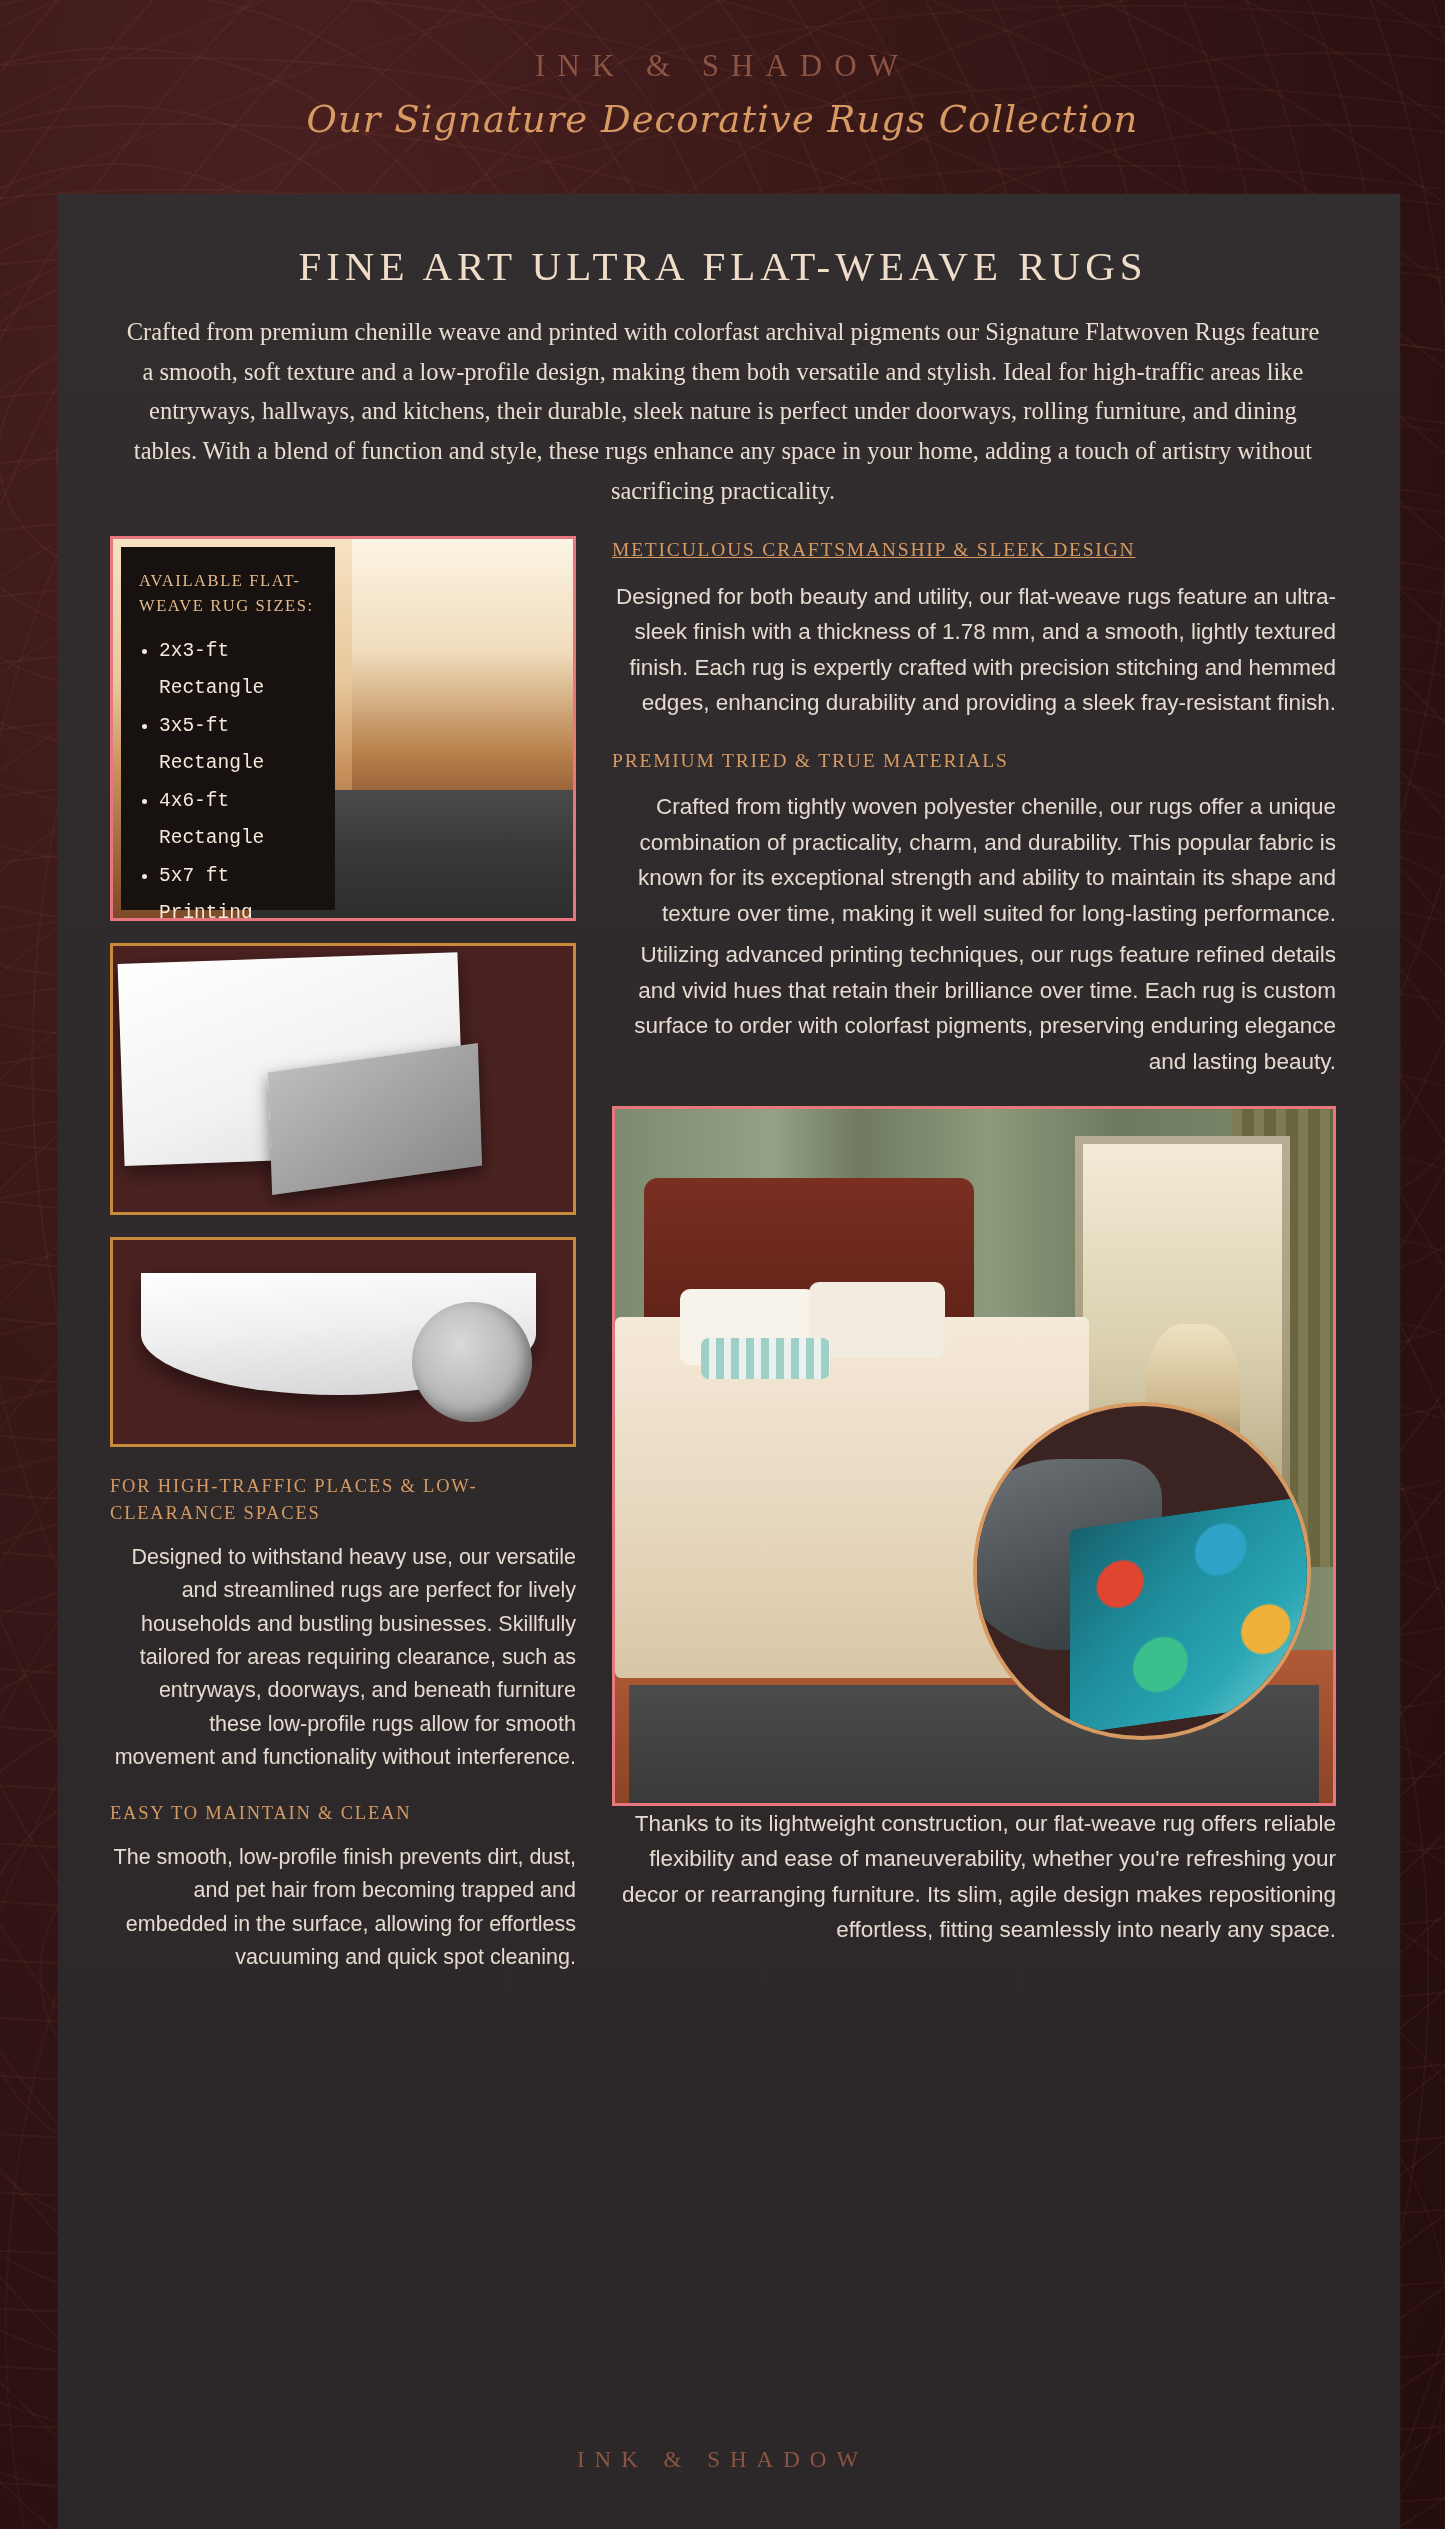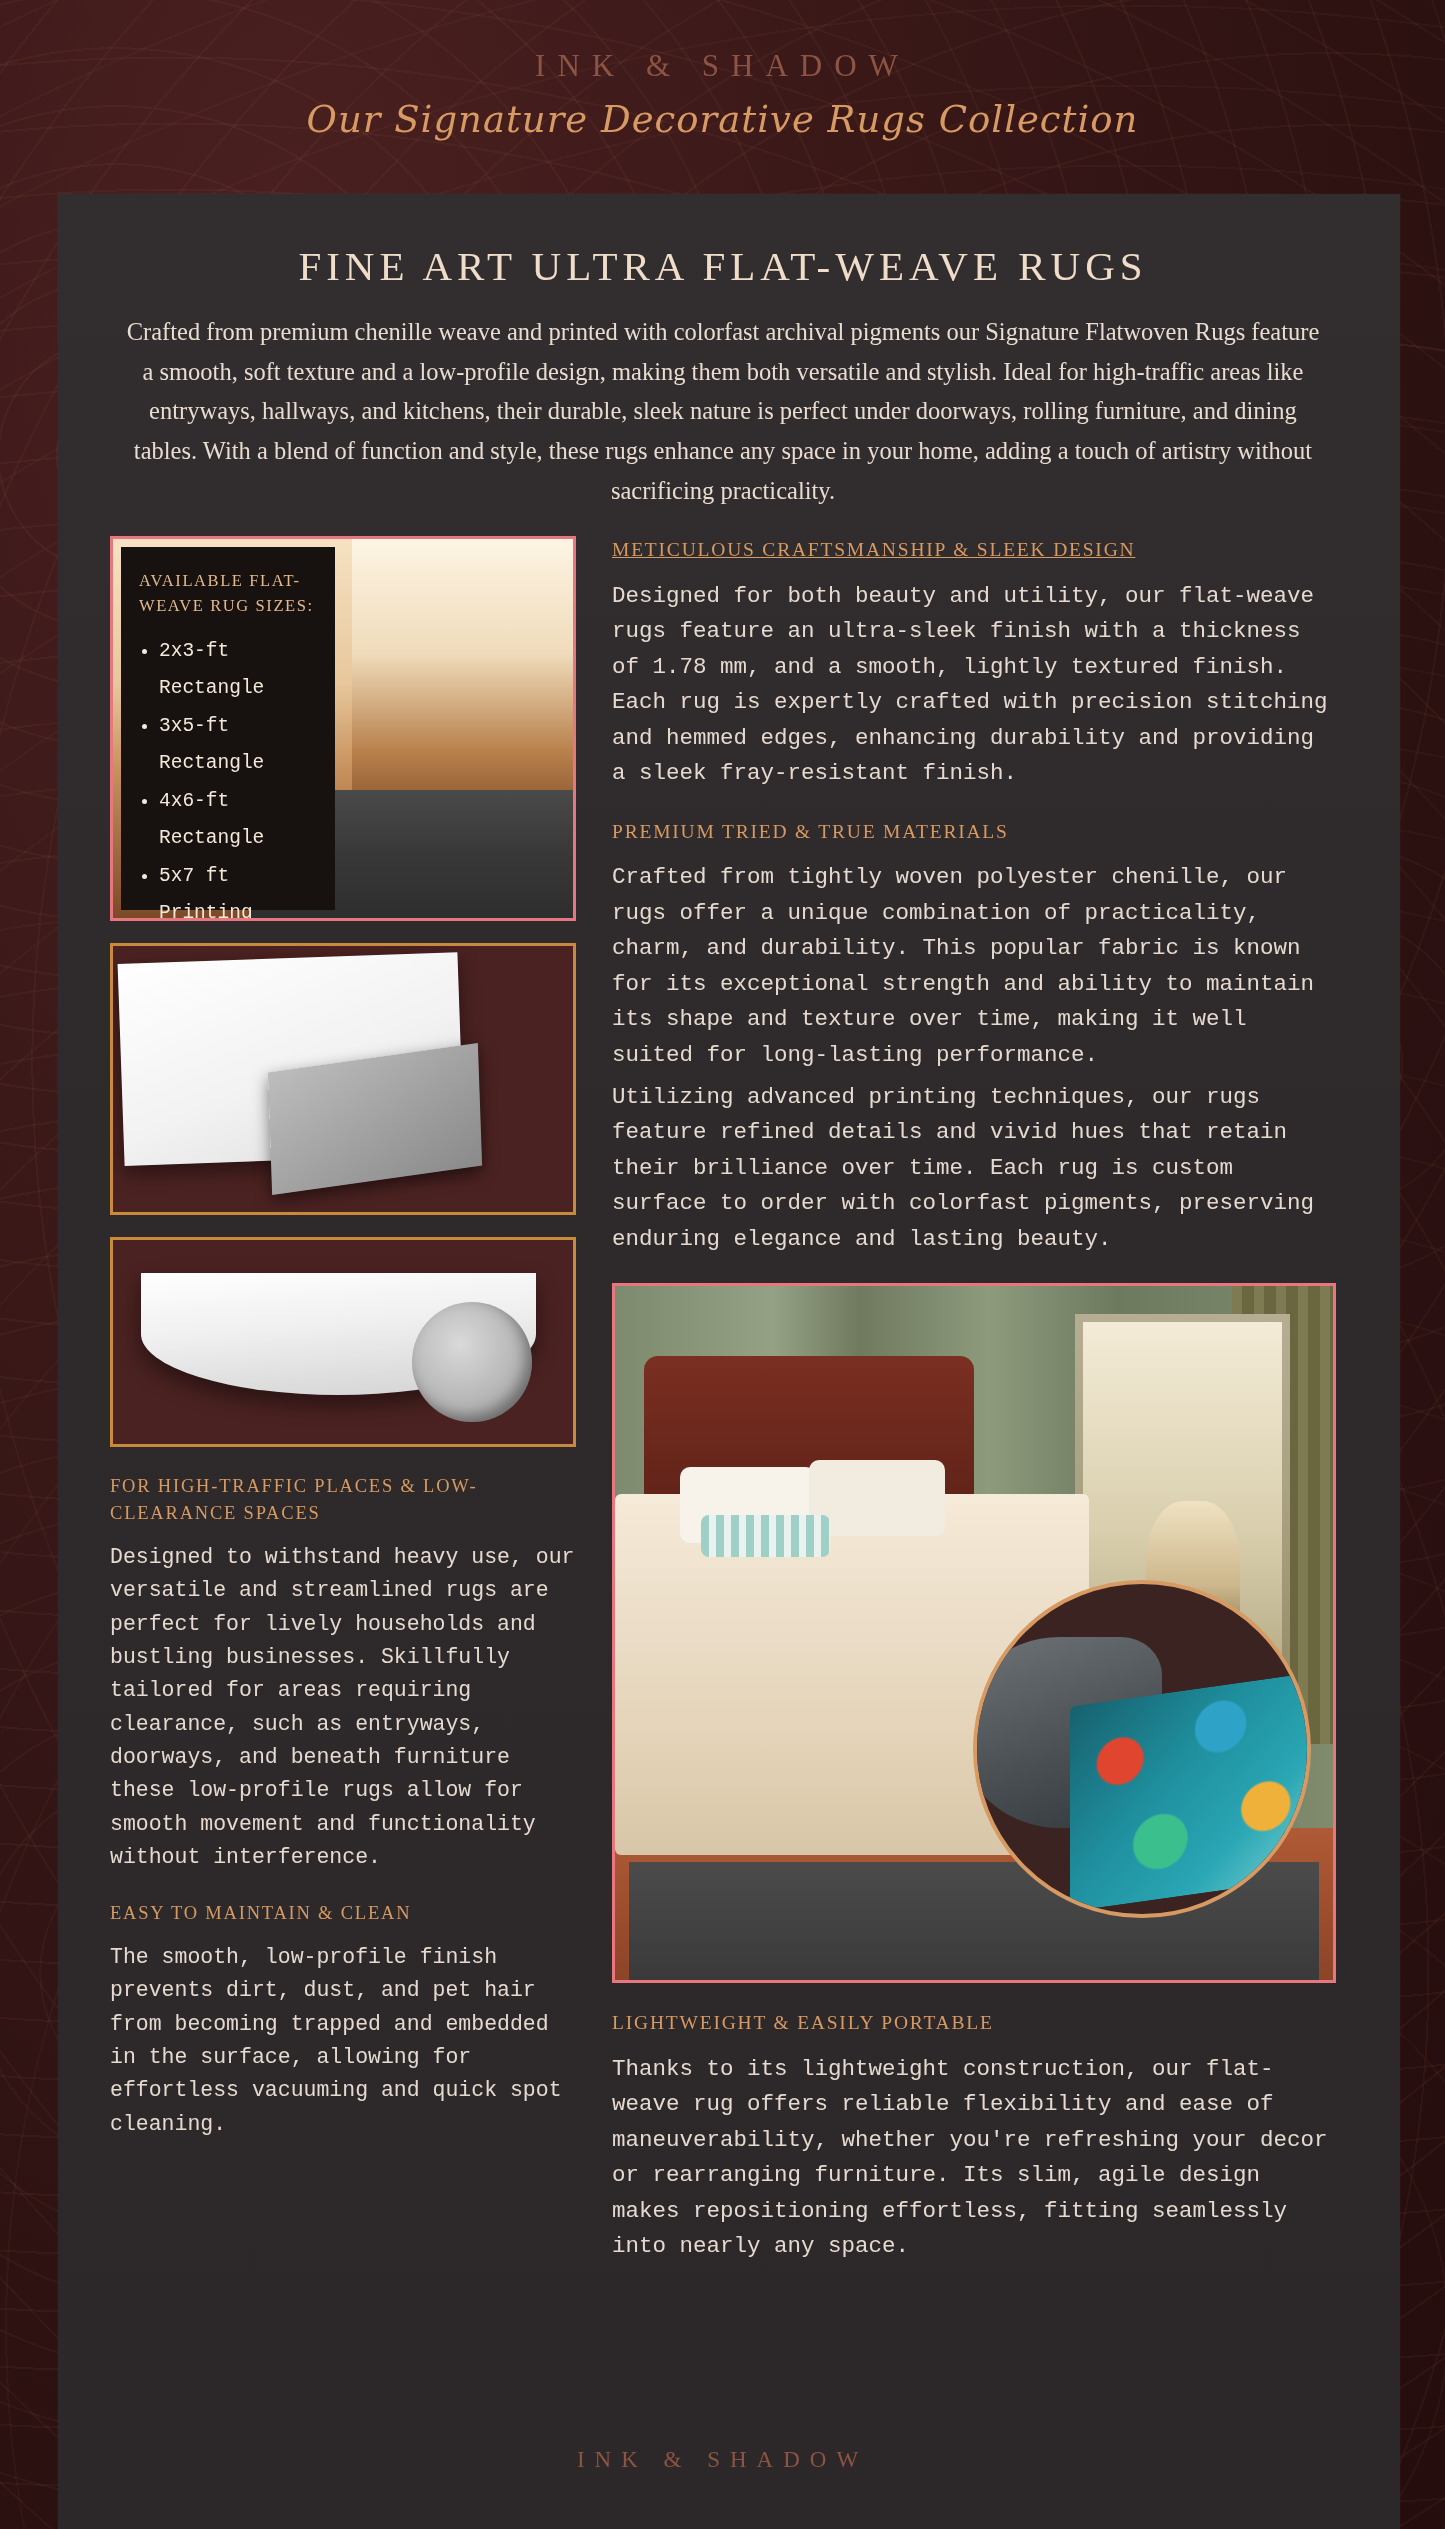--- a/index.html
+++ b/index.html
@@ -232,21 +232,22 @@
     margin: 26px 0 14px 0;
     line-height: 1.45;
     font-family: "Liberation Serif", serif;
   }
   .eyebrow.first { margin-top: 0; text-decoration: underline; }
   .body {
     color: #e6dad0;
     font-size: 22.5px;
     line-height: 1.58;
     margin: 0 0 6px 0;
-    font-family: Liberation Mono, monospace;
+    font-family: Liberation Sans, sans-serif;
+    text-align: right;
   }
   .col-left .body { font-size: 21.5px; line-height: 1.55; }
   .col-left .eyebrow { font-size: 18.5px; }
 
   
   .bedroom {
     margin-top: 26px;
     height: 700px;
     border: 3px solid #e8767e;
     box-sizing: border-box;
@@ -433,21 +434,20 @@
             <div class="bd-pillow2"></div>
             <div class="bd-bolster"></div>
             <div class="bd-nightstand"></div>
             <div class="bd-lamp"></div>
             <div class="bd-circle">
               <div class="roll"></div>
               <div class="art"></div>
             </div>
           </div>
 
-          <div class="eyebrow">Lightweight &amp; Easily Portable</div>
           <p class="body">Thanks to its lightweight construction, our flat-weave rug offers reliable flexibility and ease of maneuverability, whether you're refreshing your decor or rearranging furniture. Its slim, agile design makes repositioning effortless, fitting seamlessly into nearly any space.</p>
         </div>
 
       </div>
     </div>
   </div>
 
   <div class="footer">Ink &amp; Shadow</div>
 </div>
 

